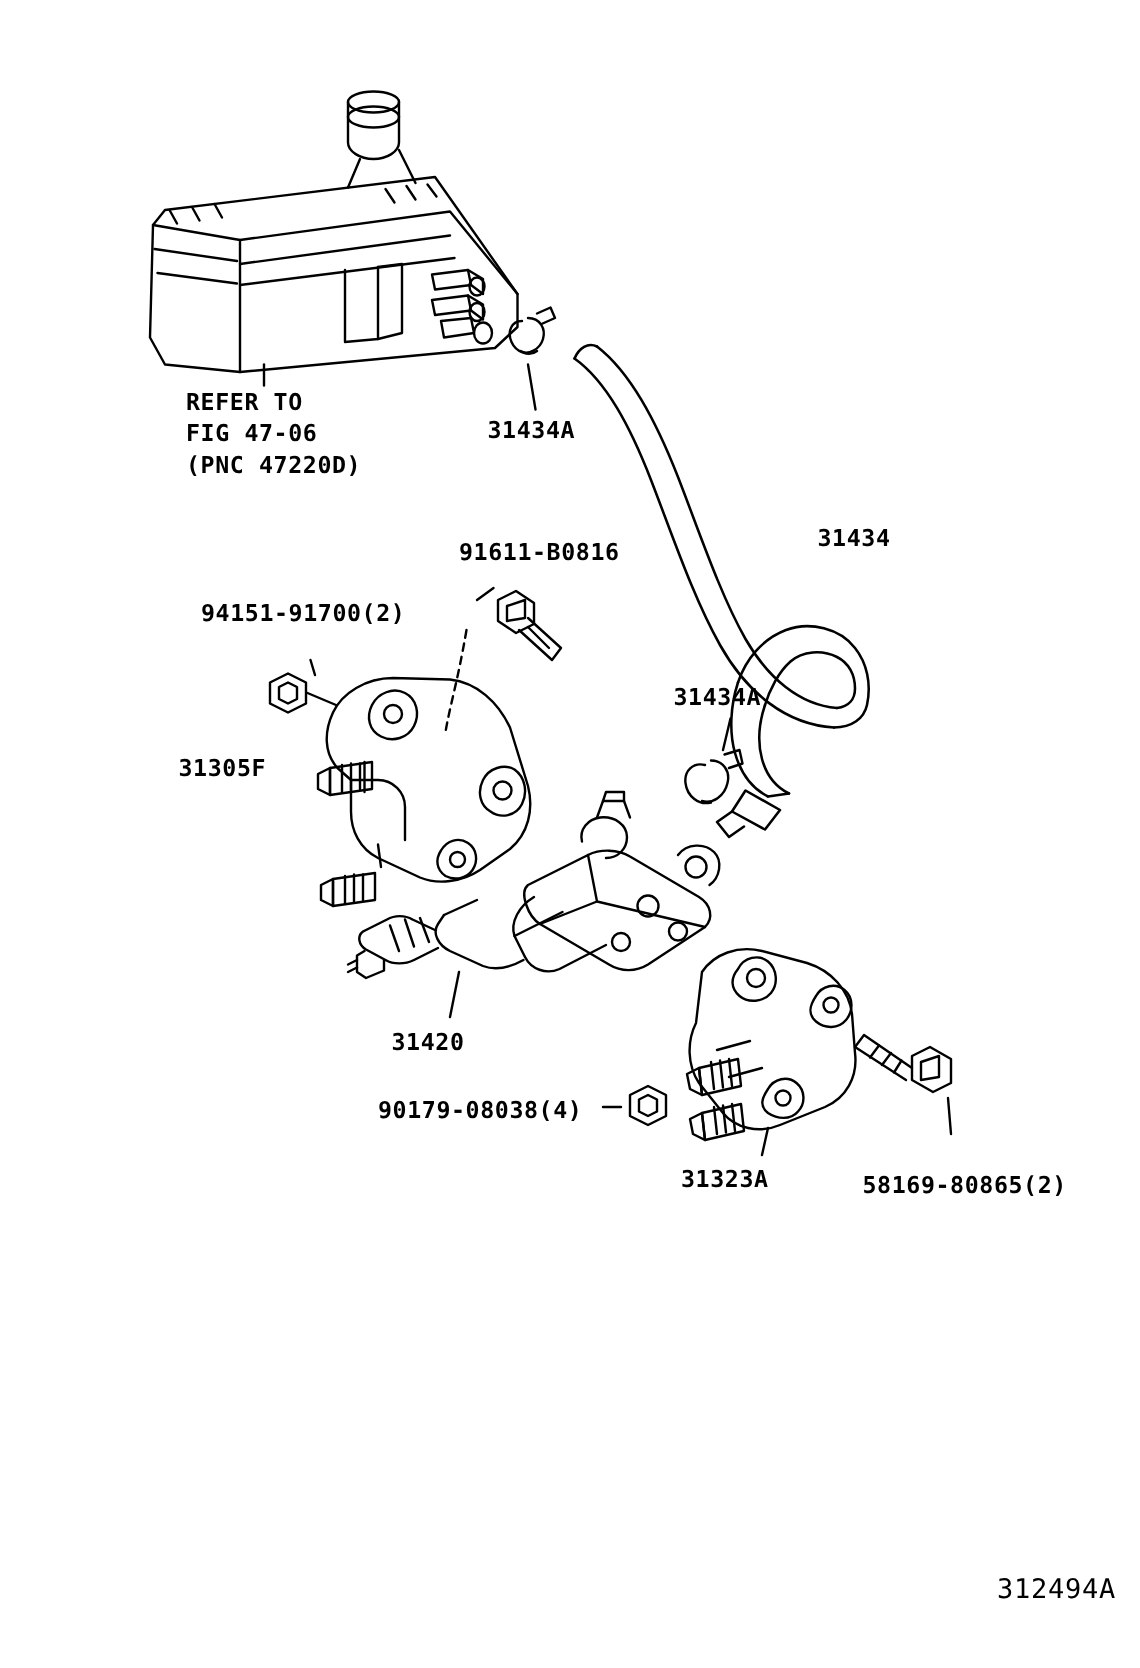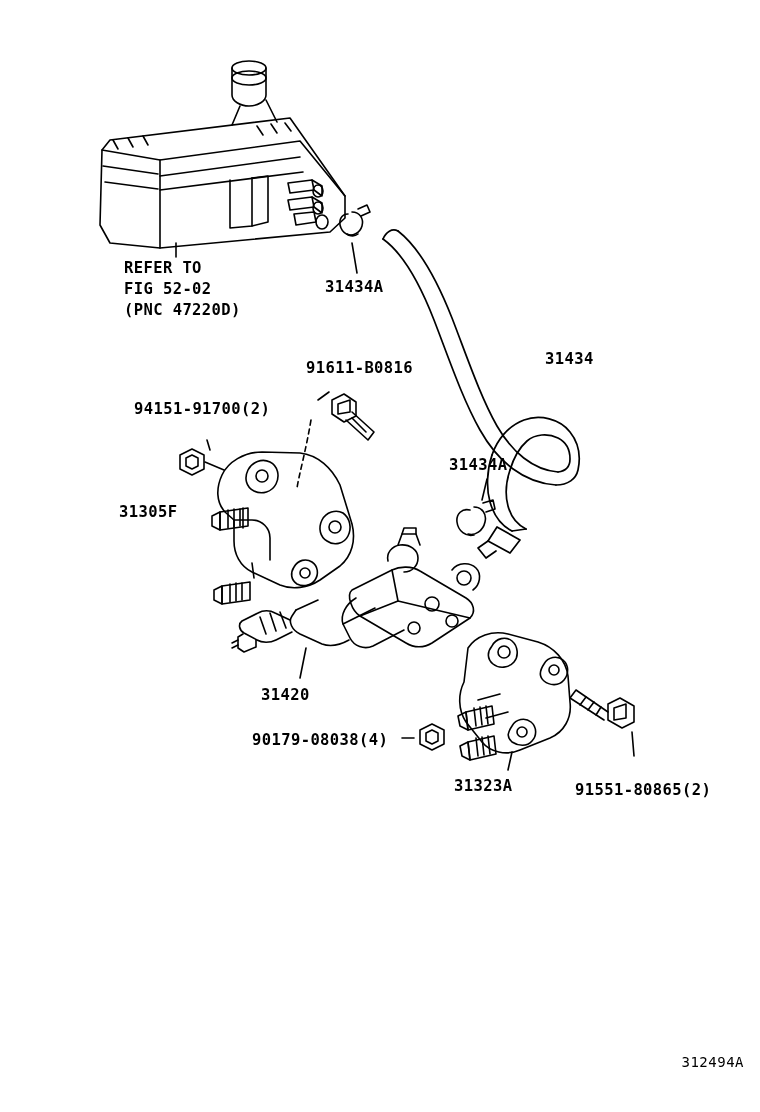--- a/index.html
+++ b/index.html
@@ -37,21 +37,21 @@
     color: #000;
     line-height: 19px;
   }
   .multiline {
     line-height: 21px;
   }
   #figure-code {
     position: absolute;
     right: 16px;
     bottom: 10px;
-    font-size: 14px;
+    font-size: 18px;
     font-weight: normal;
     letter-spacing: 0.5px;
     font-family: "DejaVu Sans Mono", monospace;
   }
 </style>
 </head>
 <body>
 
 <div id="diagram-root">
 
@@ -220,37 +220,37 @@
         <path d="M608 704 L620 698 L634 706 L634 722 L622 728 L608 720 Z"></path>
         <path d="M614 708 L626 704 L626 718 L614 720 Z"></path>
         <path d="M608 712 L576 690 L570 698 L604 720"></path>
         <path d="M586 697 L580 705 M594 702 L588 710 M601 707 L596 715"></path>
       </g>
       <path d="M634 756 L632 732"></path>
 
     </g>
   </svg>
 
-  <div class="label multiline" style="left:124px; top:258px;"><span>REFER TO</span><br><span>FIG 52-02</span><br><span>(PNC 47220D)</span></div>
+  <div class="label multiline" style="left:124px; top:258px;"><span>REFER TO</span><br><span>FIG 47-06</span><br><span>(PNC 47220D)</span></div>
 
   <div class="label" style="left:325px; top:278px;">31434A</div>
 
   <div class="label" style="left:545px; top:350px;">31434</div>
 
   <div class="label" style="left:306px; top:359px;">91611-B0816</div>
 
   <div class="label" style="left:134px; top:400px;">94151-91700(2)</div>
 
   <div class="label" style="left:449px; top:456px;">31434A</div>
 
   <div class="label" style="left:119px; top:503px;text-align:center;">31305F</div>
 
   <div class="label" style="left:261px; top:686px;">31420</div>
 
   <div class="label" style="left:252px; top:731px;text-align:center;">90179-08038(4)</div>
 
-  <div class="label" style="left:575px; top:781px;">91551-80865(2)</div>
+  <div class="label" style="left:575px; top:781px;">58169-80865(2)</div>
 
   <div class="label" style="left:454px; top:777px;">31323A</div>
 
   <div id="figure-code">312494A</div>
 
 </div>
 
 </body></html>

